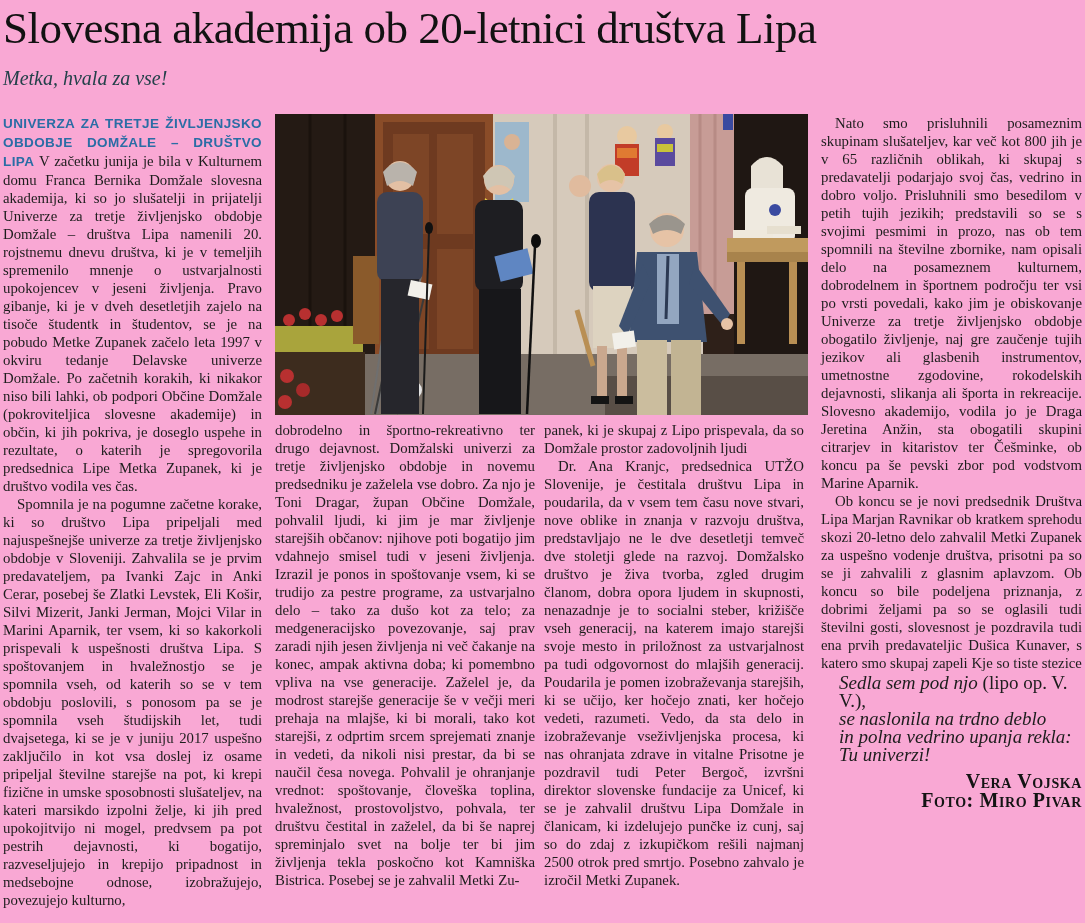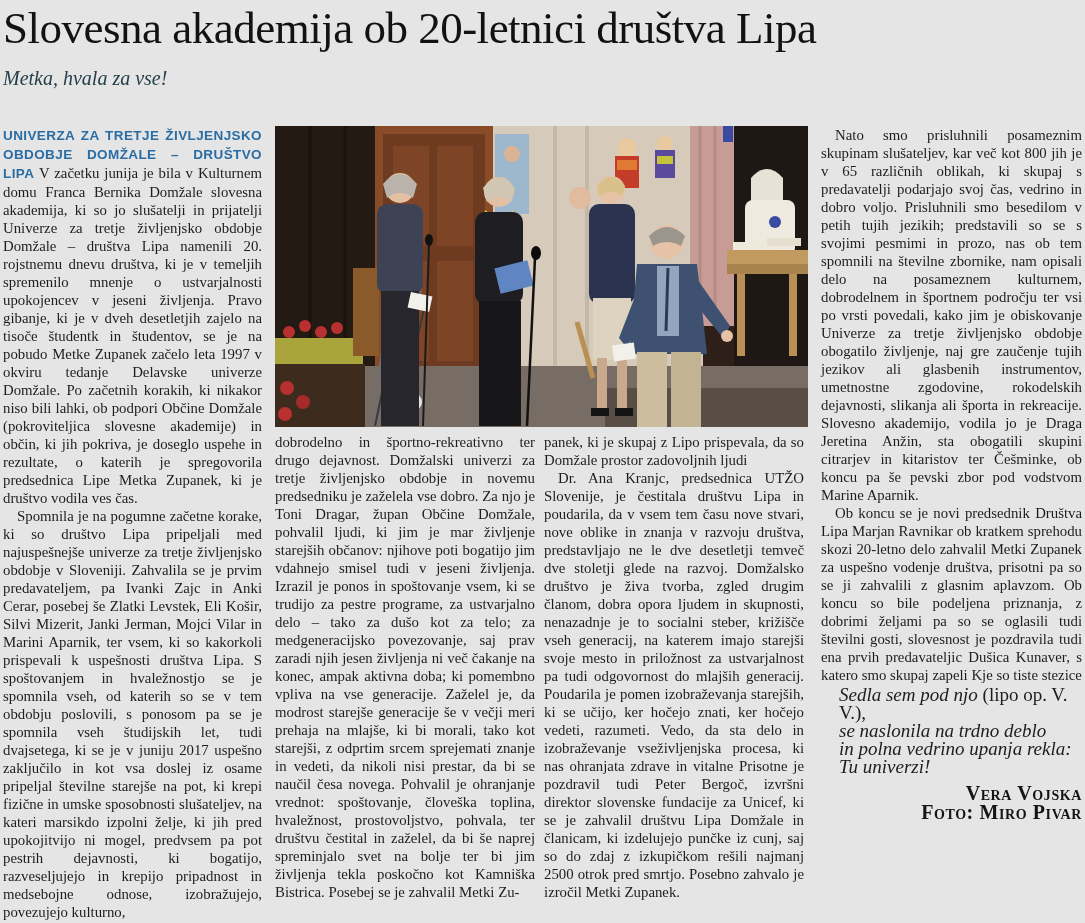--- a/index.html
+++ b/index.html
@@ -1,19 +1,19 @@
 <!DOCTYPE html>
 <html lang="sl"><head>
 <meta charset="utf-8">
 <style>
   html,body{margin:0;padding:0;background:#ffffff;}
   .page{
     position:relative;
     width:1085px;height:923px;
-    background:#e5e5e5;
+    background:#f9a8d4;
     font-family:"Liberation Serif","DejaVu Serif",serif;
     color:#1d1d1d;
     overflow:hidden;
     box-sizing:border-box;
     padding:0 3px;
   }
   .headline{
     font-size:45px;
     line-height:1.08;
     letter-spacing:-0.5px;
@@ -24,21 +24,21 @@
   .subheadline{
     font-style:italic;
     font-size:20px;
     color:#24414a;
     margin:14px 0 0 0;
     font-weight:normal;
   }
   .columns{
     display:flex;
     gap:13px;
-    margin-top:36px;
+    margin-top:24px;
     align-items:flex-start;
   }
   .col{box-sizing:border-box;}
   .col-1{width:262px;}
   .col-mid{width:533px;}
   .col-4{width:264px;}
   .photo-frame{
     width:533px;height:301px;
     overflow:hidden;
     background:#43322a;

